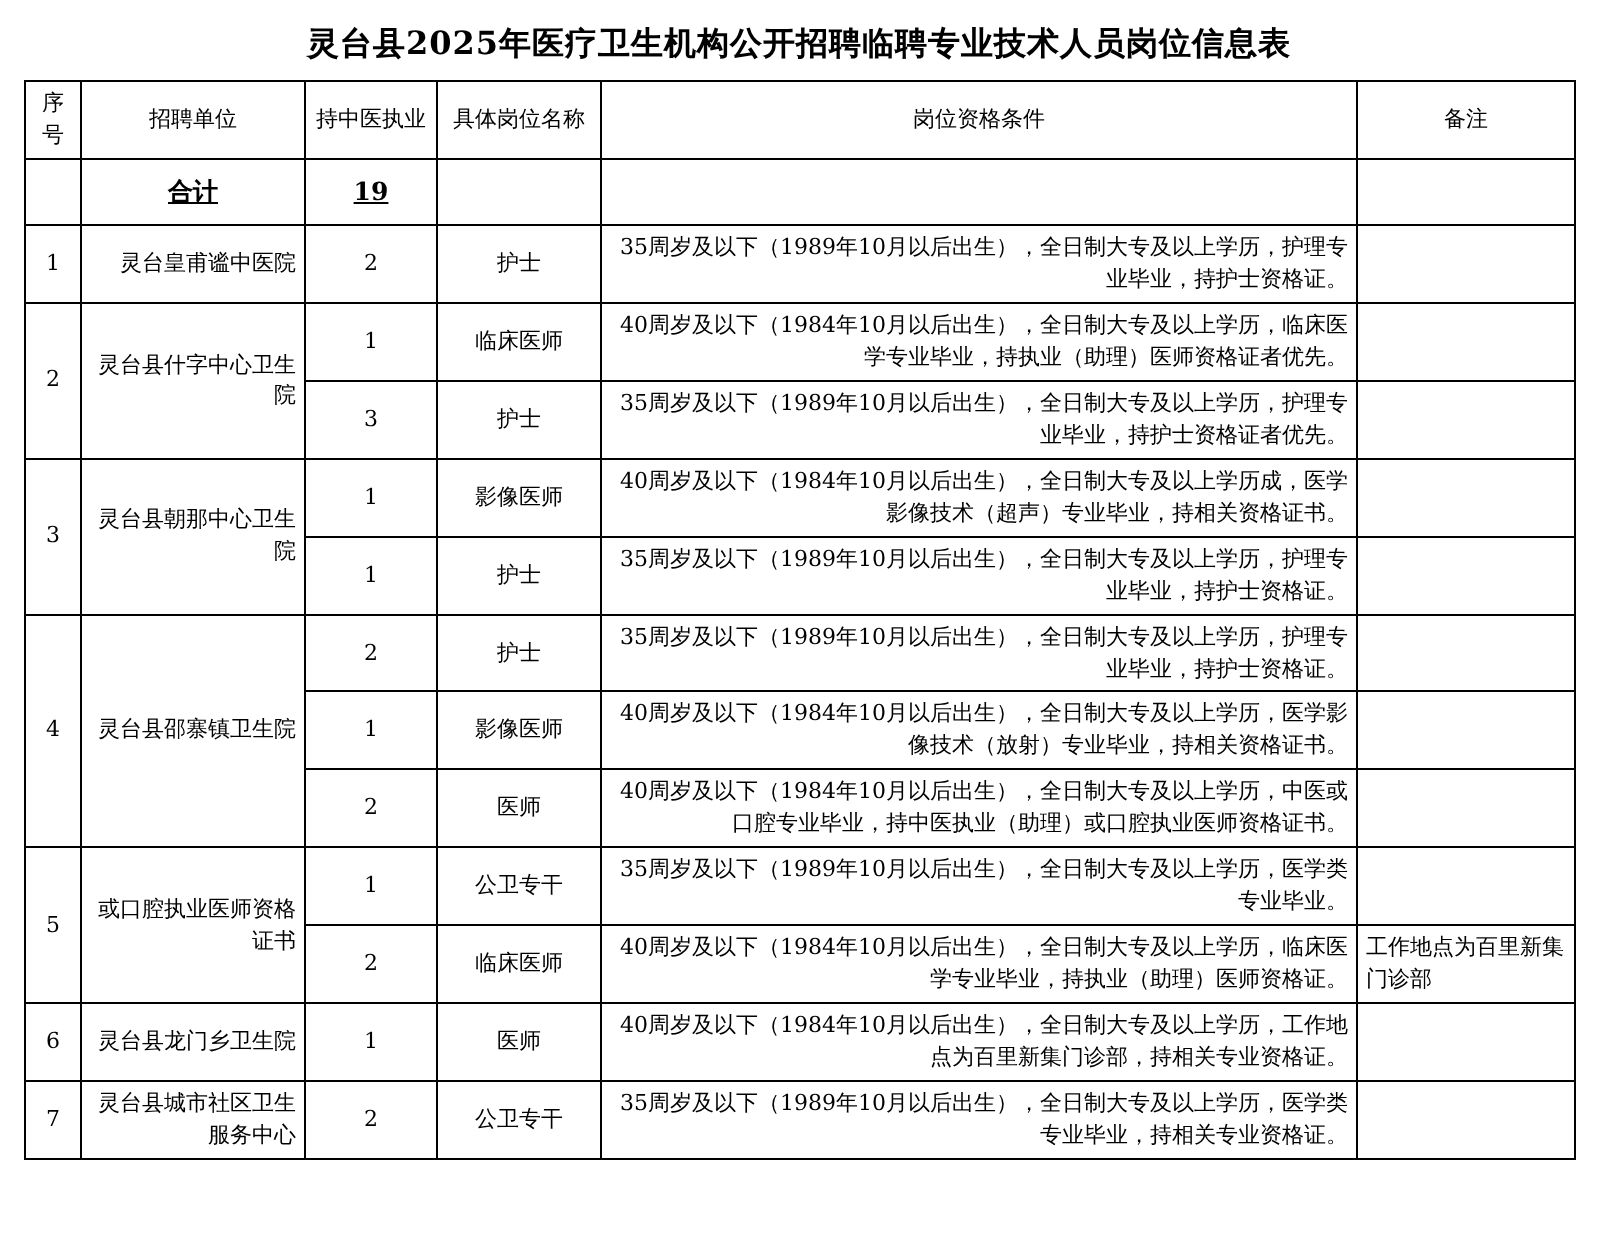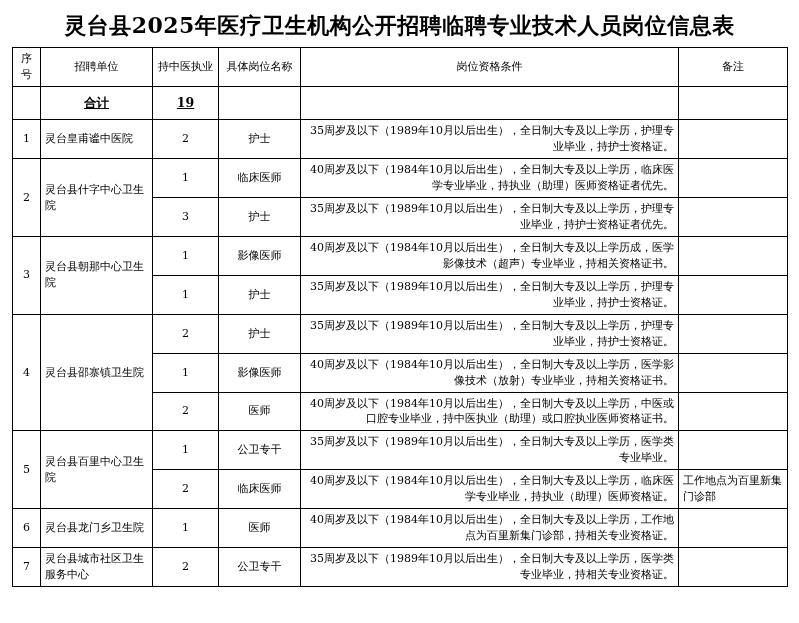--- a/index.html
+++ b/index.html
@@ -16,21 +16,21 @@
   }
   .page {
     width: 799px;
     box-sizing: border-box;
     padding: 8px 12px 0 12px;
   }
   .doc-title {
     text-align: center;
     font-family: "DejaVu Serif", "Liberation Serif", serif;
     font-weight: bold;
-    font-size: 22px;
+    font-size: 16px;
     letter-spacing: 0.5px;
     margin: 4px 0 9px 0;
     line-height: 1.2;
   }
   table.jobs {
     border-collapse: collapse;
     width: 775px;
     table-layout: fixed;
     font-family: "DejaVu Serif", "Liberation Serif", serif;
     padding-left: 19px;
@@ -53,21 +53,21 @@
   col.c-unit   { width: 112px; }
   col.c-num    { width: 66px; }
   col.c-post   { width: 82px; }
   col.c-req    { width: 378px; }
   col.c-remark { width: 109px; }
 
   td.seq, td.num {
     text-align: center;
   }
   td.unit {
-    text-align: left;
+    text-align: right;
   }
   td.post {
     text-align: center;
   }
   td.req {
     text-align: right;
     padding-left: 5px;
     padding-right: 5px;
   }
   td.remark {
@@ -177,21 +177,21 @@
       </tr>
       <tr>
         <td class="num">2</td>
         <td class="post">医师</td>
         <td class="req">40周岁及以下（1984年10月以后出生），全日制大专及以上学历，中医或口腔专业毕业，持中医执业（助理）或口腔执业医师资格证书。</td>
         <td class="remark"></td>
       </tr>
 
       <tr>
         <td class="seq" rowspan="2">5</td>
-        <td class="unit" rowspan="2">灵台县百里中心卫生院</td>
+        <td class="unit" rowspan="2">或口腔执业医师资格证书</td>
         <td class="num">1</td>
         <td class="post">公卫专干</td>
         <td class="req">35周岁及以下（1989年10月以后出生），全日制大专及以上学历，医学类专业毕业。</td>
         <td class="remark"></td>
       </tr>
       <tr>
         <td class="num">2</td>
         <td class="post">临床医师</td>
         <td class="req">40周岁及以下（1984年10月以后出生），全日制大专及以上学历，临床医学专业毕业，持执业（助理）医师资格证。</td>
         <td class="remark">工作地点为百里新集门诊部</td>

